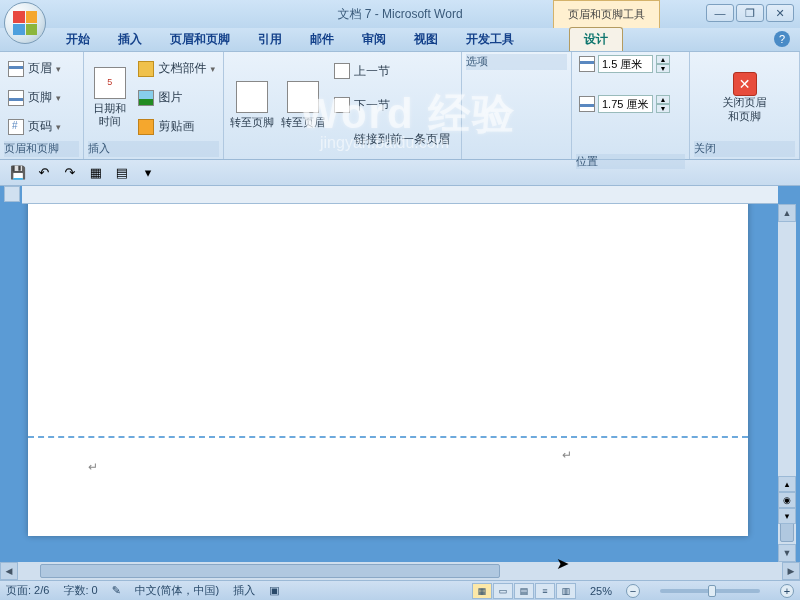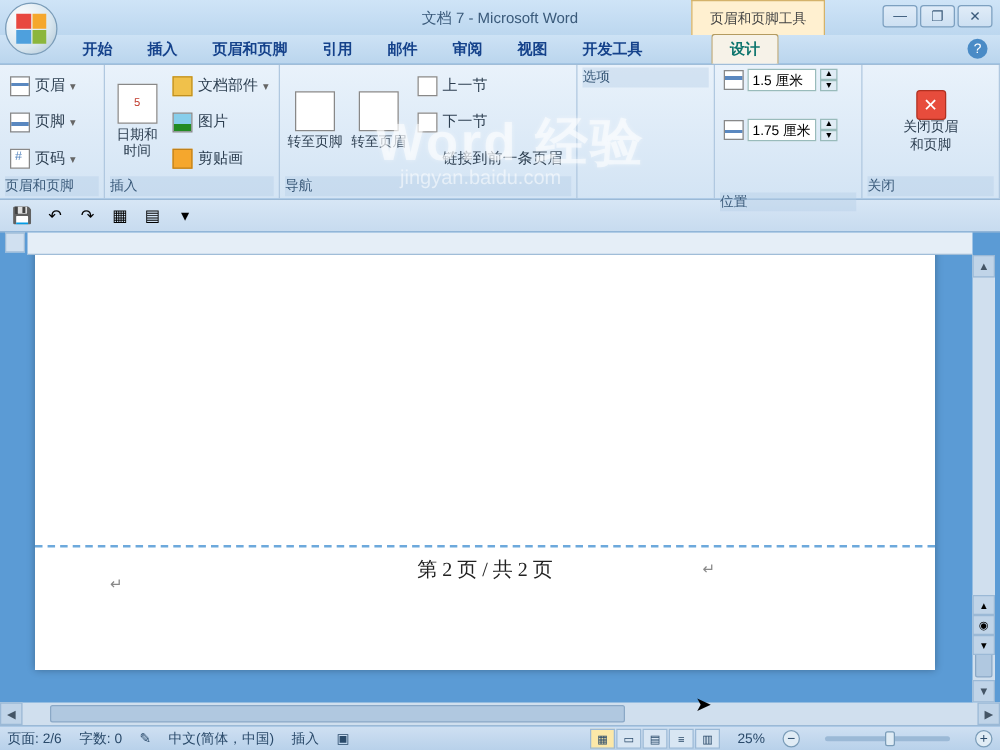--- a/index.html
+++ b/index.html
@@ -193,21 +193,20 @@
         <div class="rbtn">
             <span class="icn icn-next"></span>
             <span>下一节</span>
           </div>
         <div class="rbtn">
             <span class="icn"></span>
             <span>链接到前一条页眉</span>
           </div>
       </div>
     </div>
-    <div class="group-label">导航</div>
   </div>
 
   <div class="group" style="width:110px">
     <div class="group-label">选项</div>
   </div>
 
   <div class="group" style="width:118px">
     <div class="group-body">
         <div class="vcol" style="width:100%;gap:20px">
       <div class="spinner">
@@ -254,21 +253,20 @@
   <div class="qat-btn">▾</div>
 </div>
 
 <div class="ruler">
   <div class="ruler-btn"></div>
 </div>
 
 <div class="doc-area">
   <div class="page">
     <div class="footer-line"></div>
-    <div class="footer-text">第 2 页 / 共 2 页</div>
     <span class="para-mark" style="left:60px;top:264px">↵</span>
     <span class="para-mark" style="left:534px;top:252px">↵</span>
   </div>
   <div class="vscroll">
     <div class="sbtn">▲</div>
     <div class="track"></div>
     <div class="thumb"></div>
     <div class="sbtn">▼</div>
   </div>
   <div class="nav-btns">

